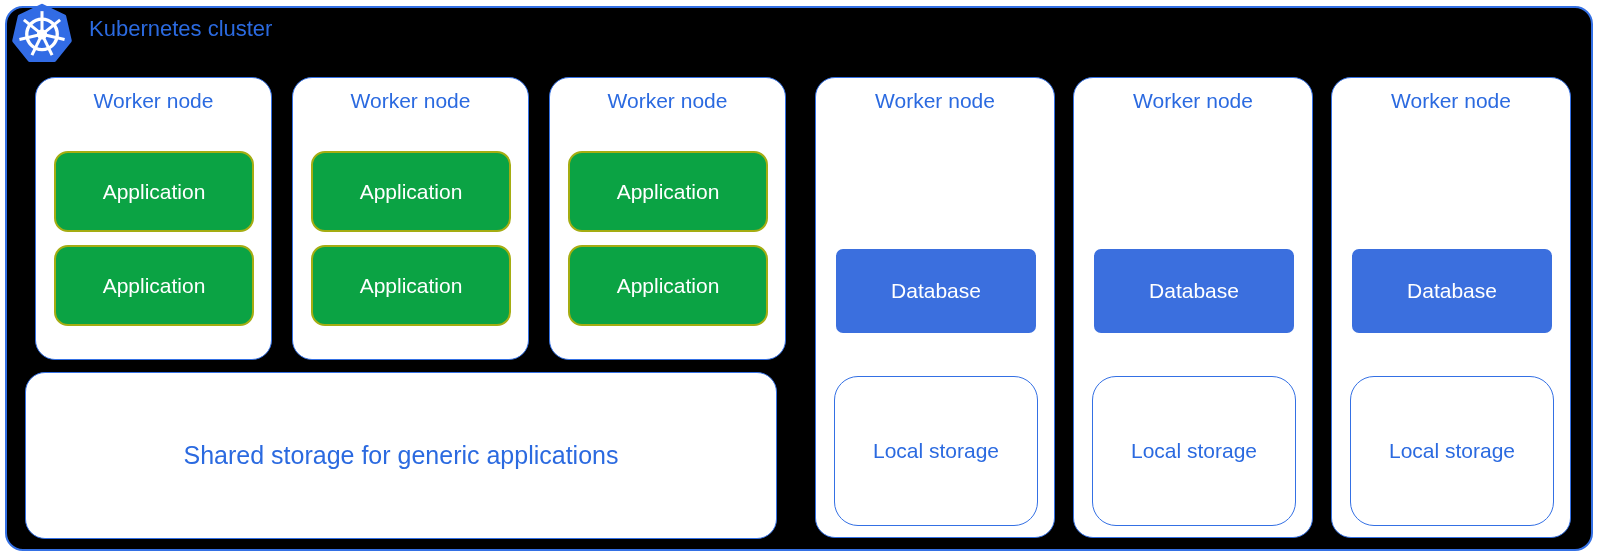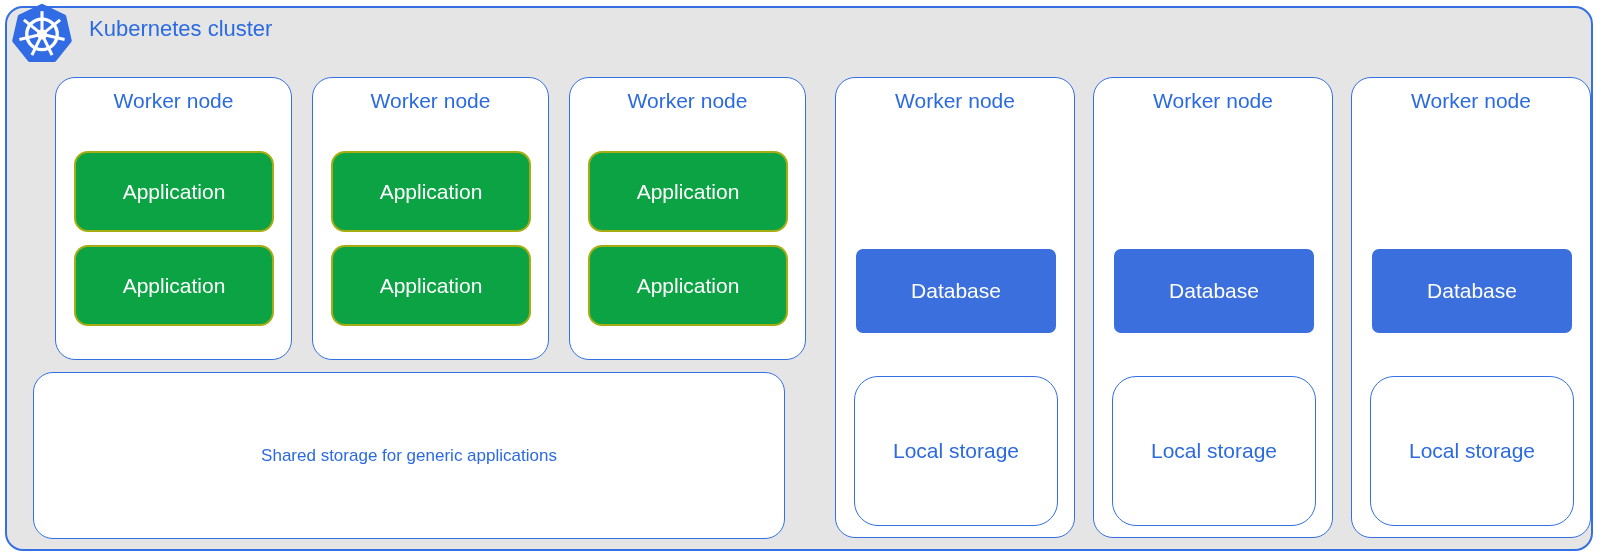--- a/index.html
+++ b/index.html
@@ -14,21 +14,21 @@
     overflow: hidden;
   }
 
   
   .cluster {
     position: absolute;
     left: 5px; top: 6px;
     width: 1588px; height: 545px;
     border: 2px solid #3470e4;
     border-radius: 18px;
-    background: #e5e5e5;
+    background: #000000;
   }
 
   .logo {
     position: absolute;
     left: 3px; top: -6px;
     width: 64px; height: 61px;
   }
 
   .cluster-title {
     position: absolute;
@@ -40,21 +40,20 @@
     white-space: nowrap;
   }
 
   
   .worker {
     position: absolute;
     top: 69px;
     border: 1.5px solid #3470e4;
     border-radius: 20px;
     background: #ffffff;
-    margin-left: 20px;
   }
   .worker.short { width: 237px; height: 283px; }
   .worker.tall  { width: 240px; height: 461px; }
 
   .wn1 { left: 28px; }
   .wn2 { left: 285px; }
   .wn3 { left: 542px; }
   .wn4 { left: 808px; }
   .wn5 { left: 1066px; }
   .wn6 { left: 1324px; }
@@ -103,28 +102,28 @@
     border-radius: 24px;
     background: #ffffff;
     display: flex; align-items: center; justify-content: center;
     color: #2b6ae0;
     font-size: 21px;
   }
 
   
   .shared {
     position: absolute;
-    left: 26px; top: 364px;
+    left: 18px; top: 364px;
     width: 752px; height: 167px;
     border: 1.5px solid #3470e4;
     border-radius: 20px;
     background: #ffffff;
     display: flex; align-items: center; justify-content: center;
     color: #2b6ae0;
-    font-size: 17px;
+    font-size: 25px;
   }
 </style>
 </head>
 <body>
 
 <div class="canvas">
   <div class="cluster">
 
     <svg class="logo" viewBox="0 0 100 100" aria-hidden="true">
       <polygon points="50,6 86.7,23.7 95.8,63.5 70.4,95.3 29.6,95.3 4.2,63.5 13.3,23.7" fill="#326ce5" stroke="#326ce5" stroke-width="6" stroke-linejoin="round"></polygon>

